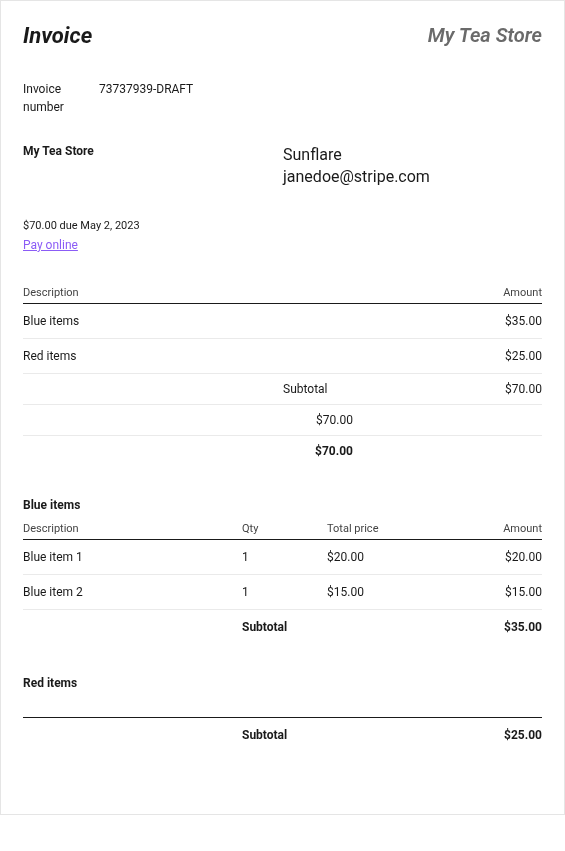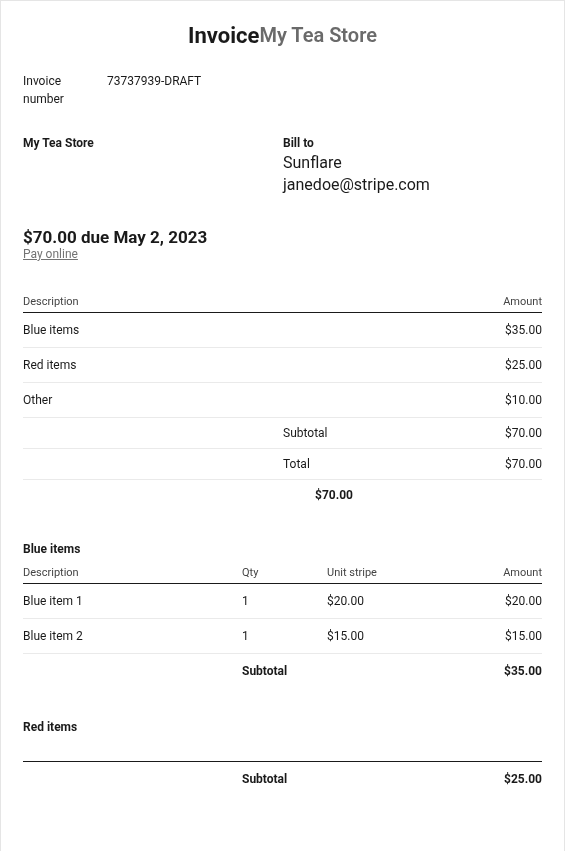--- a/index.html
+++ b/index.html
@@ -7,62 +7,64 @@
     font-family: -apple-system, BlinkMacSystemFont, "Segoe UI", Roboto, Helvetica, Arial, sans-serif;
     font-size: 12px;
     color: #1a1a1a;
     background: #fff;
     width: 565px;
     padding: 22px 22px 30px 22px;
     border: 1px solid #e5e5e5;
   }
   .header {
     display: flex;
-    justify-content: center;
+    justify-content: space-between;
     align-items: flex-start;
-    margin-bottom: 24px;
+    margin-bottom: 32px;
+    font-style: italic;
   }
   .title {
     font-size: 22px;
     font-weight: 700;
     color: #1a1a1a;
   }
   .store-name {
     font-size: 20px;
     font-weight: 600;
     color: #6a6a6a;
   }
   .meta {
     margin-bottom: 28px;
   }
   .meta-row {
     display: flex;
-    gap: 12px;
+    gap: 4px;
     font-size: 12px;
     line-height: 1.5;
   }
   .meta-label { width: 72px; }
   .parties {
     display: flex;
     margin-bottom: 30px;
   }
   .party-from { width: 260px; }
   .party-to { flex: 1; }
   .party-heading {
     font-weight: 700;
     font-size: 12px;
     margin-bottom: 2px;
   }
   .party-line { font-size: 16px; line-height: 1.4; }
   .due-line {
-    font-size: 17px;
-    font-weight: 700;
+    font-size: 11px;
+    font-weight: 400;
+    margin-bottom: 6px;
   }
   .pay-link {
-    color: #737373;
+    color: #8b5cf6;
     text-decoration: underline;
     font-size: 12px;
     cursor: pointer;
     display: inline-block;
     margin-bottom: 30px;
   }
   .section-heading {
     font-weight: 700;
     font-size: 12px;
     margin-bottom: 6px;
@@ -126,21 +128,20 @@
     <span>73737939-DRAFT</span>
   </div>
 </div>
 
 
 <div class="parties">
   <div class="party-from">
     <div class="party-heading">My Tea Store</div>
   </div>
   <div class="party-to">
-    <div class="party-heading">Bill to</div>
     <div class="party-line">Sunflare</div>
     <div class="party-line">janedoe@stripe.com</div>
   </div>
 </div>
 
 
 <div class="due-line">$70.00 due May 2, 2023</div>
 <a class="pay-link">Pay online</a>
 
 
@@ -154,54 +155,49 @@
     </thead>
     <tbody id="summary-body">
         <tr>
           <td>Blue items</td>
           <td class="amt">$35.00</td>
         </tr>
         <tr>
           <td>Red items</td>
           <td class="amt">$25.00</td>
         </tr>
-        <tr>
-          <td>Other</td>
-          <td class="amt">$10.00</td>
-        </tr>
       </tbody>
   </table>
   <div class="totals" id="summary-totals">
       <div class="totals-row">
         <div class="totals-spacer"></div>
         <div class="totals-label">Subtotal</div>
         <div class="totals-value">$70.00</div>
       </div>
       <div class="totals-row">
         <div class="totals-spacer"></div>
-        <div class="totals-label">Total</div>
         <div class="totals-value">$70.00</div>
       </div>
       <div class="totals-row bold">
         <div class="totals-spacer"></div>
         <div class="totals-value">$70.00</div>
       </div>
     </div>
 </div>
 
 
 <div id="groups-container">
     <div class="section-block">
       <div class="section-heading">Blue items</div>
       <table>
         <thead>
           <tr>
             <th>Description</th>
             <th class="col-qty">Qty</th>
-            <th class="col-unit">Unit stripe</th>
+            <th class="col-unit">Total price</th>
             <th class="col-amt">Amount</th>
           </tr>
         </thead>
         <tbody>
           <tr>
             <td>Blue item 1</td>
             <td>1</td>
             <td>$20.00</td>
             <td class="amt">$20.00</td>
           </tr>

